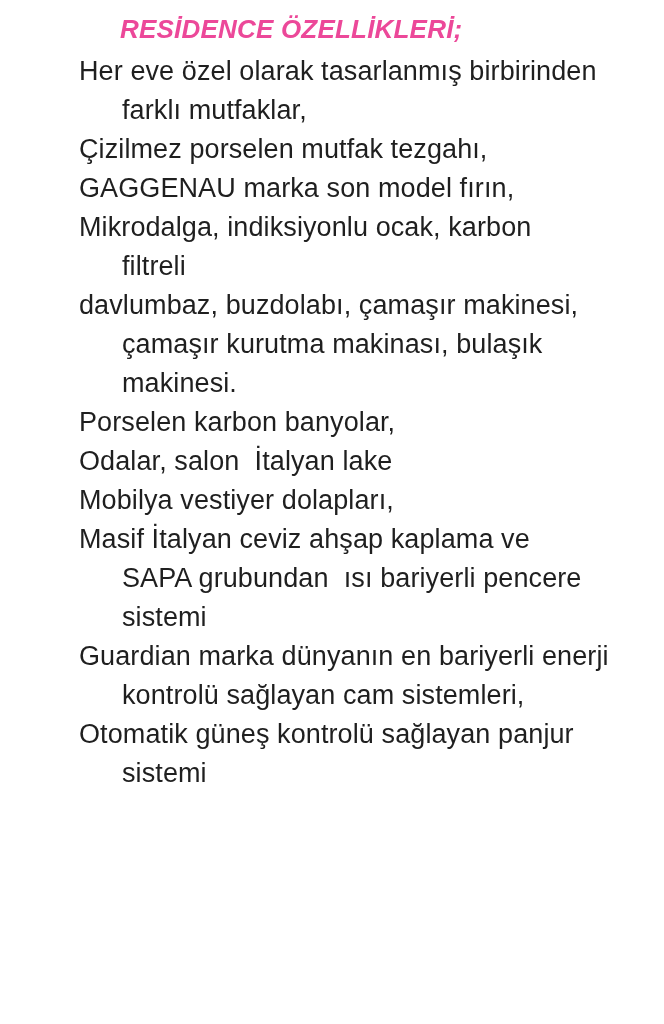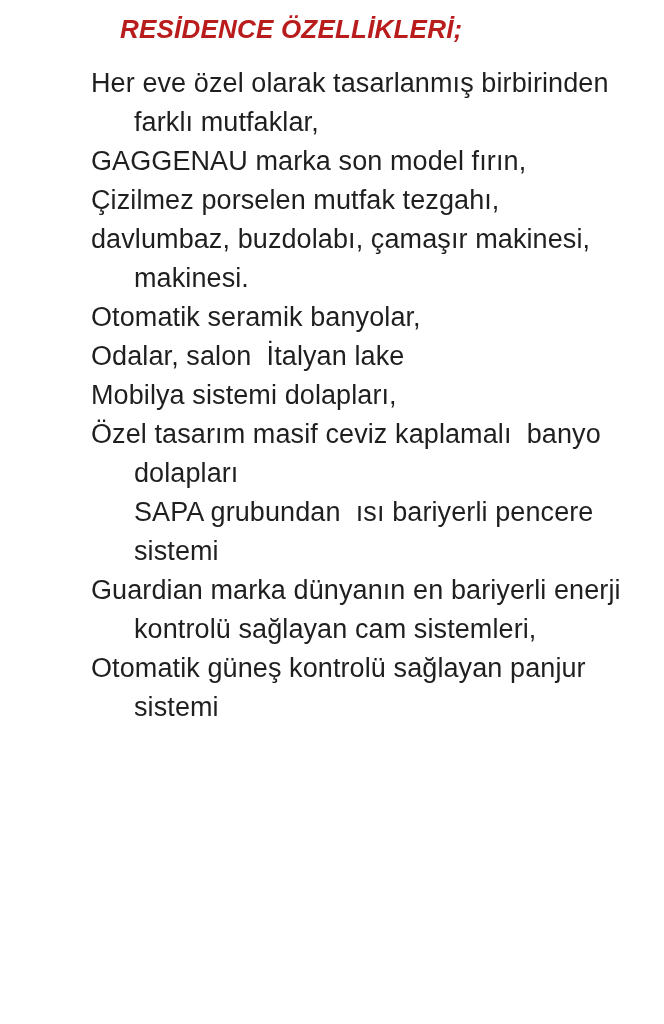--- a/index.html
+++ b/index.html
@@ -21,21 +21,21 @@
     padding-top: 10px;
     padding-left: 120px;
     font-size: 26px;
     line-height: 38px;
     font-weight: bold;
     font-style: italic;
     letter-spacing: 0.2px;
     white-space: pre;
   }
   .feature-list {
-    margin: 16px;
+    margin: 4px;
     padding: 0;
   }
   .item {
     margin: 0;
     padding: 0;
   }
   .line {
     font-size: 27px;
     line-height: 39px;
     padding-left: 75px;
@@ -43,50 +43,52 @@
     letter-spacing: 0.1px;
   }
   .line.cont {
     padding-left: 118px;
   }
 </style>
 </head>
 <body>
 
 <div class="page" style="color: rgb(31, 31, 31);">
-  <h1 class="doc-title" style="color: #b91c1c;">RESİDENCE ÖZELLİKLERİ;</h1>
+  <h1 class="doc-title" style="color: #ec4899;">RESİDENCE ÖZELLİKLERİ;</h1>
   <div class="feature-list">
       <div class="item">
         <div class="line">Her eve özel olarak tasarlanmış birbirinden</div>
         <div class="line cont">farklı mutfaklar,</div>
       </div>
       <div class="item">
+        <div class="line">Çizilmez porselen mutfak tezgahı,</div>
+      </div>
+      <div class="item">
         <div class="line">GAGGENAU marka son model fırın,</div>
       </div>
       <div class="item">
-        <div class="line">Çizilmez porselen mutfak tezgahı,</div>
+        <div class="line">Mikrodalga, indiksiyonlu ocak, karbon</div>
+        <div class="line cont">filtreli</div>
       </div>
       <div class="item">
         <div class="line">davlumbaz, buzdolabı, çamaşır makinesi,</div>
+        <div class="line cont">çamaşır kurutma makinası, bulaşık</div>
         <div class="line cont">makinesi.</div>
       </div>
       <div class="item">
-        <div class="line">Otomatik seramik banyolar,</div>
+        <div class="line">Porselen karbon banyolar,</div>
       </div>
       <div class="item">
         <div class="line">Odalar, salon  İtalyan lake</div>
       </div>
       <div class="item">
-        <div class="line">Mobilya sistemi dolapları,</div>
+        <div class="line">Mobilya vestiyer dolapları,</div>
       </div>
       <div class="item">
-      </div>
-      <div class="item">
-        <div class="line">Özel tasarım masif ceviz kaplamalı  banyo</div>
-        <div class="line cont">dolapları</div>
+        <div class="line">Masif İtalyan ceviz ahşap kaplama ve</div>
       </div>
       <div class="item">
         <div class="line cont">SAPA grubundan  ısı bariyerli pencere</div>
         <div class="line cont">sistemi</div>
       </div>
       <div class="item">
         <div class="line">Guardian marka dünyanın en bariyerli enerji</div>
         <div class="line cont">kontrolü sağlayan cam sistemleri,</div>
       </div>
       <div class="item">

